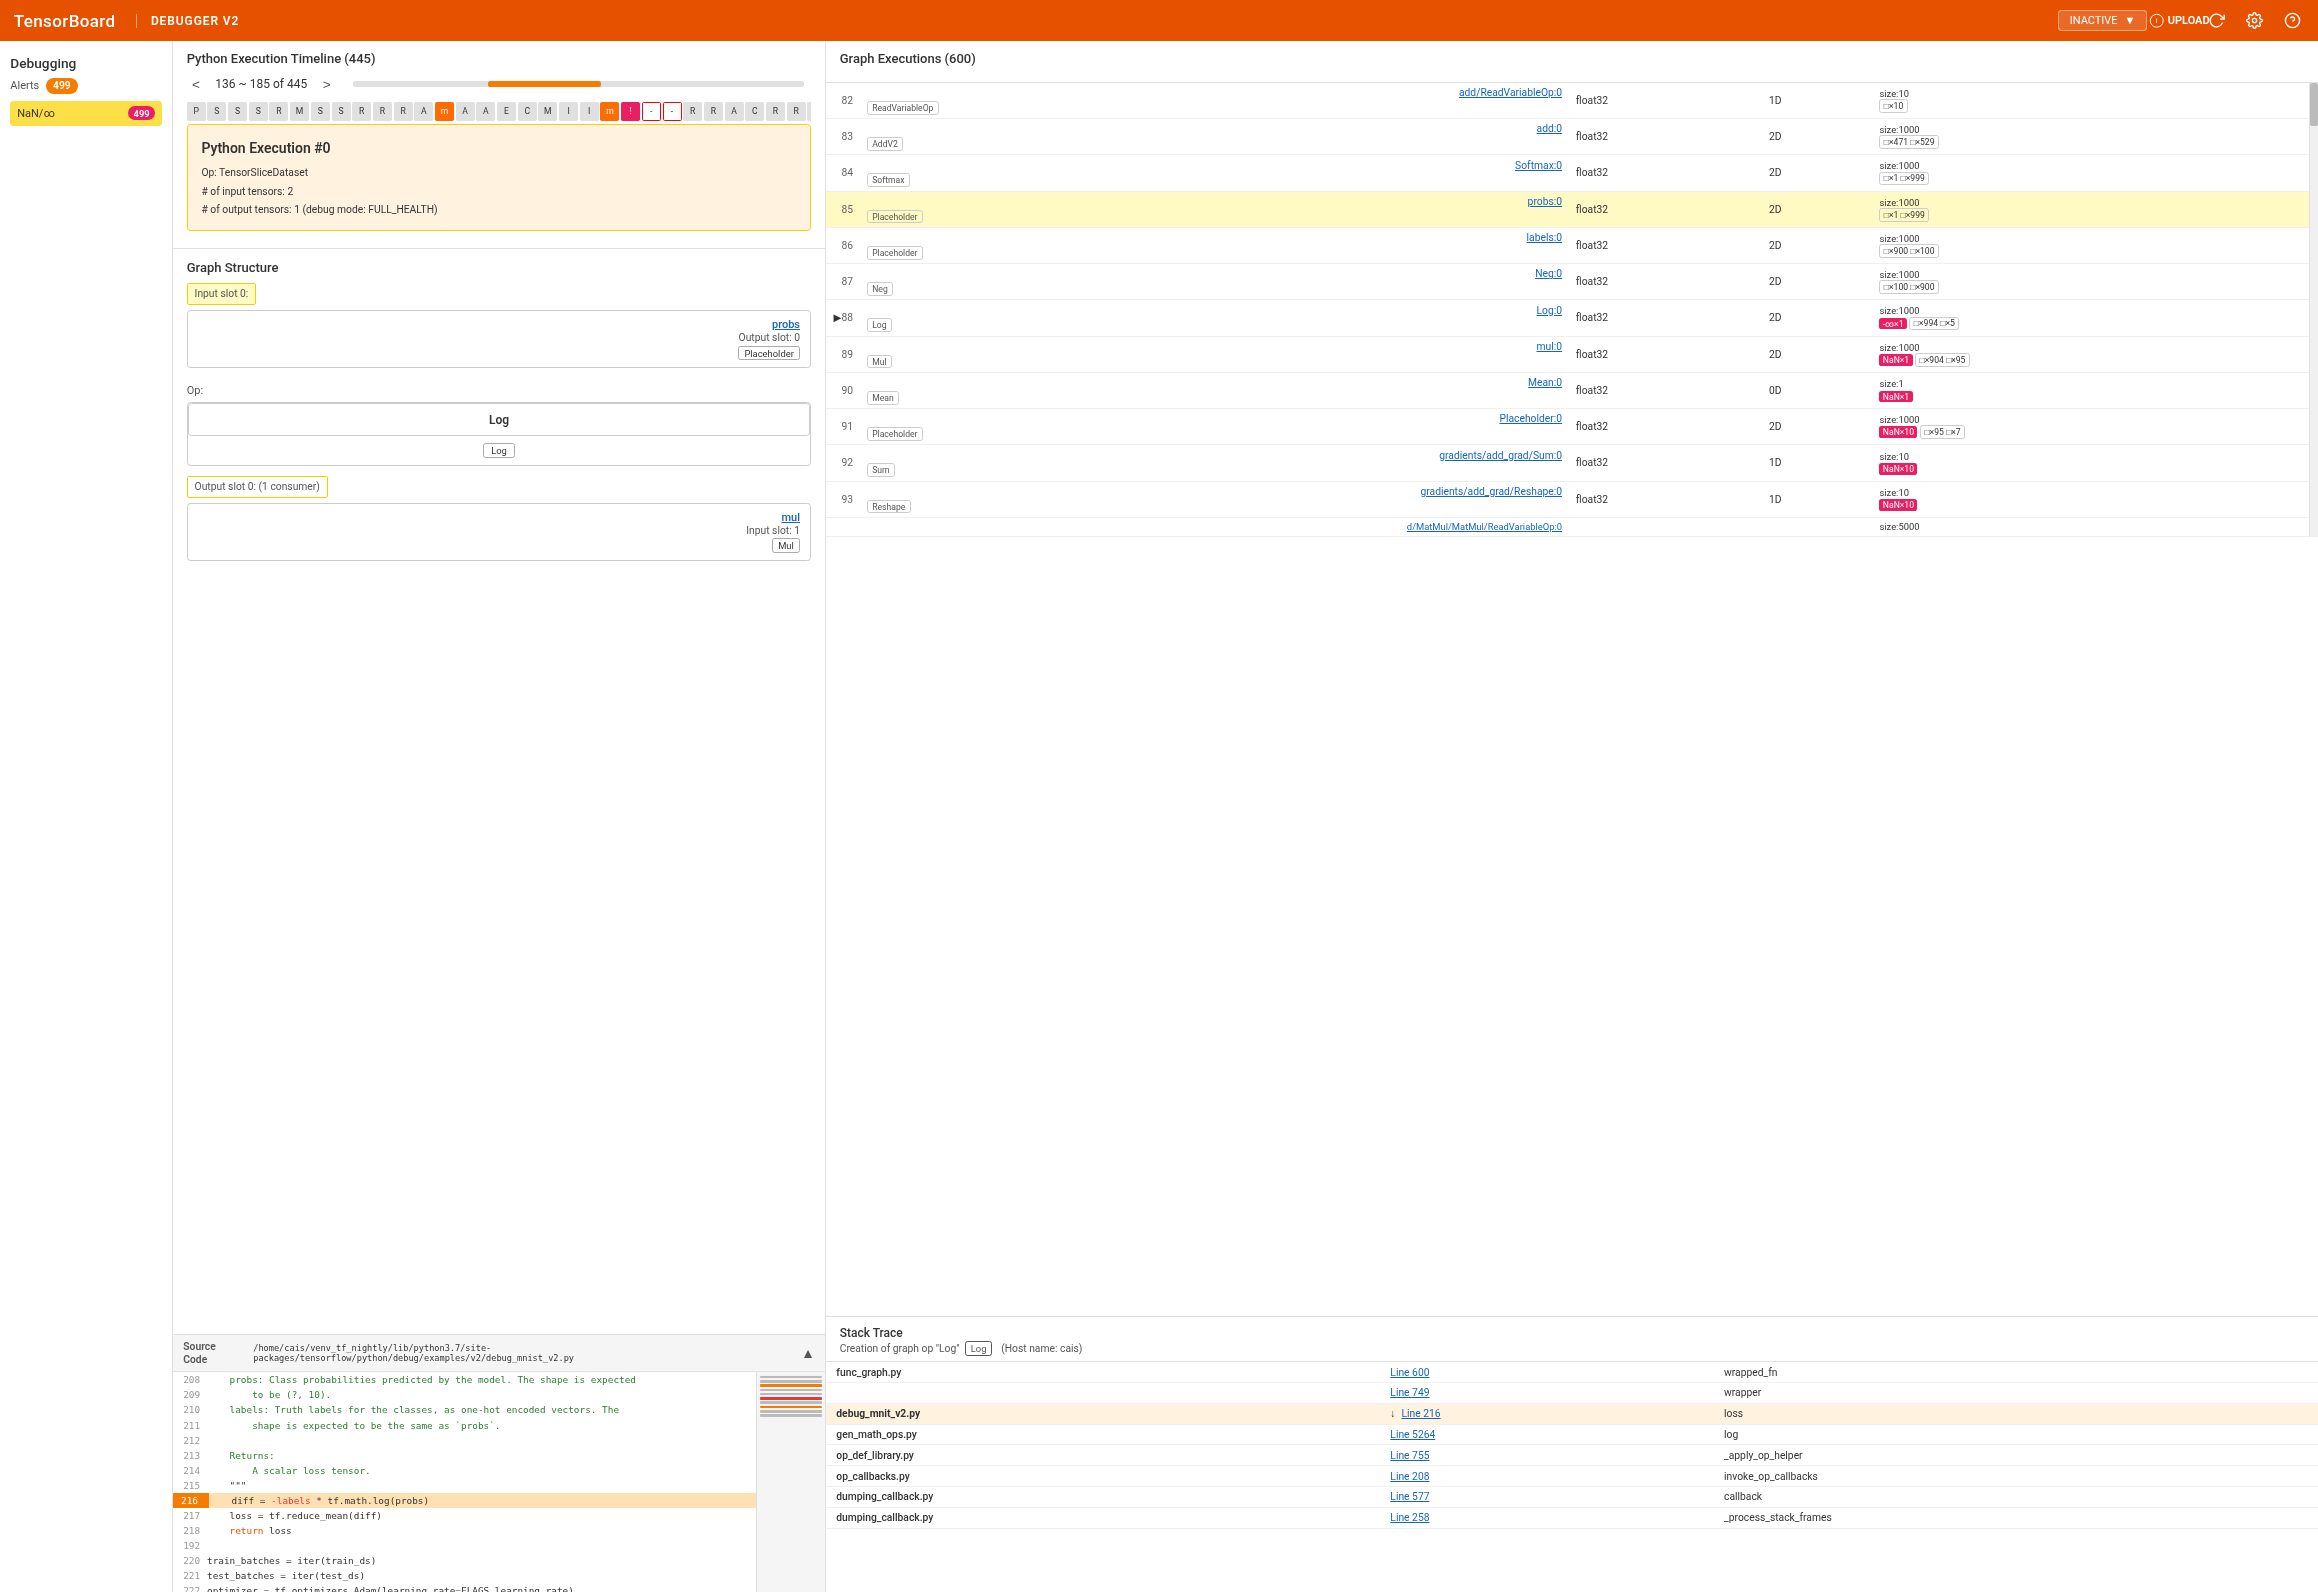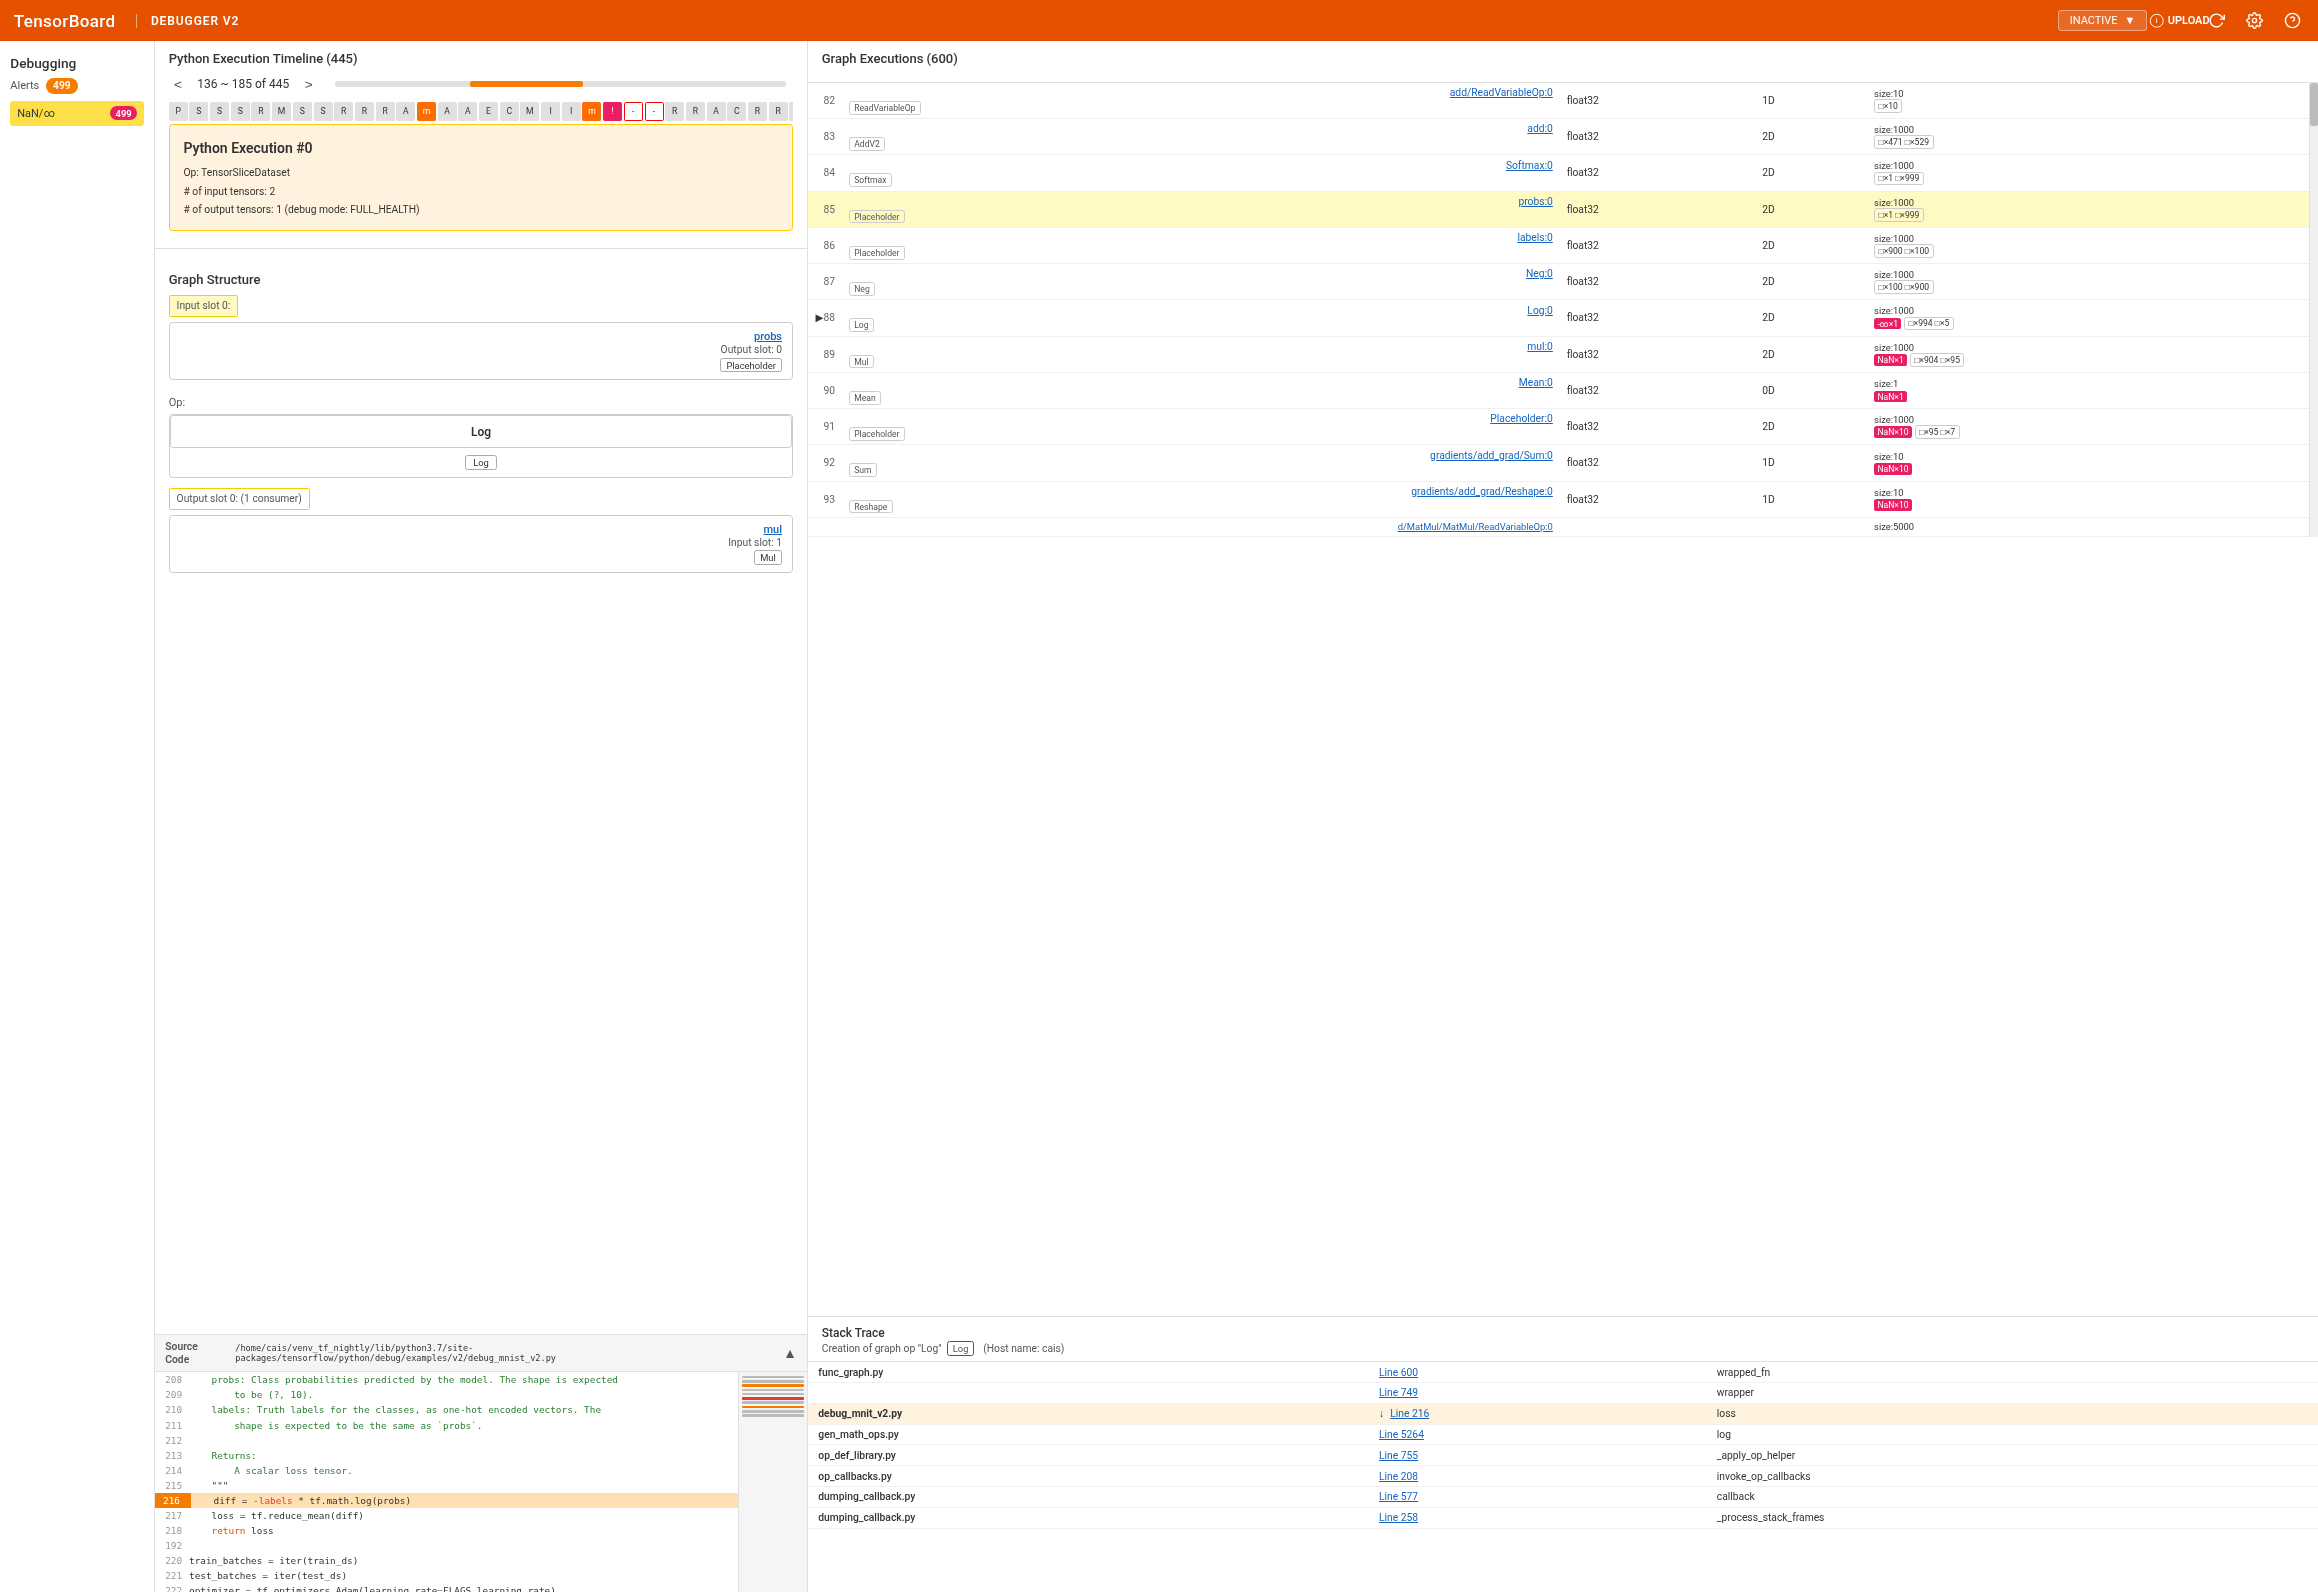--- a/index.html
+++ b/index.html
@@ -59,21 +59,21 @@
     }
 
     
     .main-layout {
       display: flex;
       height: calc(100vh - 41px);
     }
 
     
     .sidebar {
-      width: 155px;
+      width: 173px;
       background: #fff;
       border-right: 0.9px solid #e0e0e0;
       flex-shrink: 0;
     }
     .sidebar-section {
       padding: 13.7px 10.3px 6.9px;
     }
     .sidebar-title {
       font-size: 13.7px;
       font-weight: 500;
@@ -133,21 +133,20 @@
     }
 
     
     .left-panel {
       width: 653px;
       flex-shrink: 0;
       display: flex;
       flex-direction: column;
       border-right: 0.9px solid #e0e0e0;
       overflow: hidden;
-      gap: 12px;
     }
 
     
     .timeline-section {
       padding: 10.3px 13.7px;
       border-bottom: 0.9px solid #e0e0e0;
     }
     .section-title {
       font-size: 13px;
       font-weight: 500;

